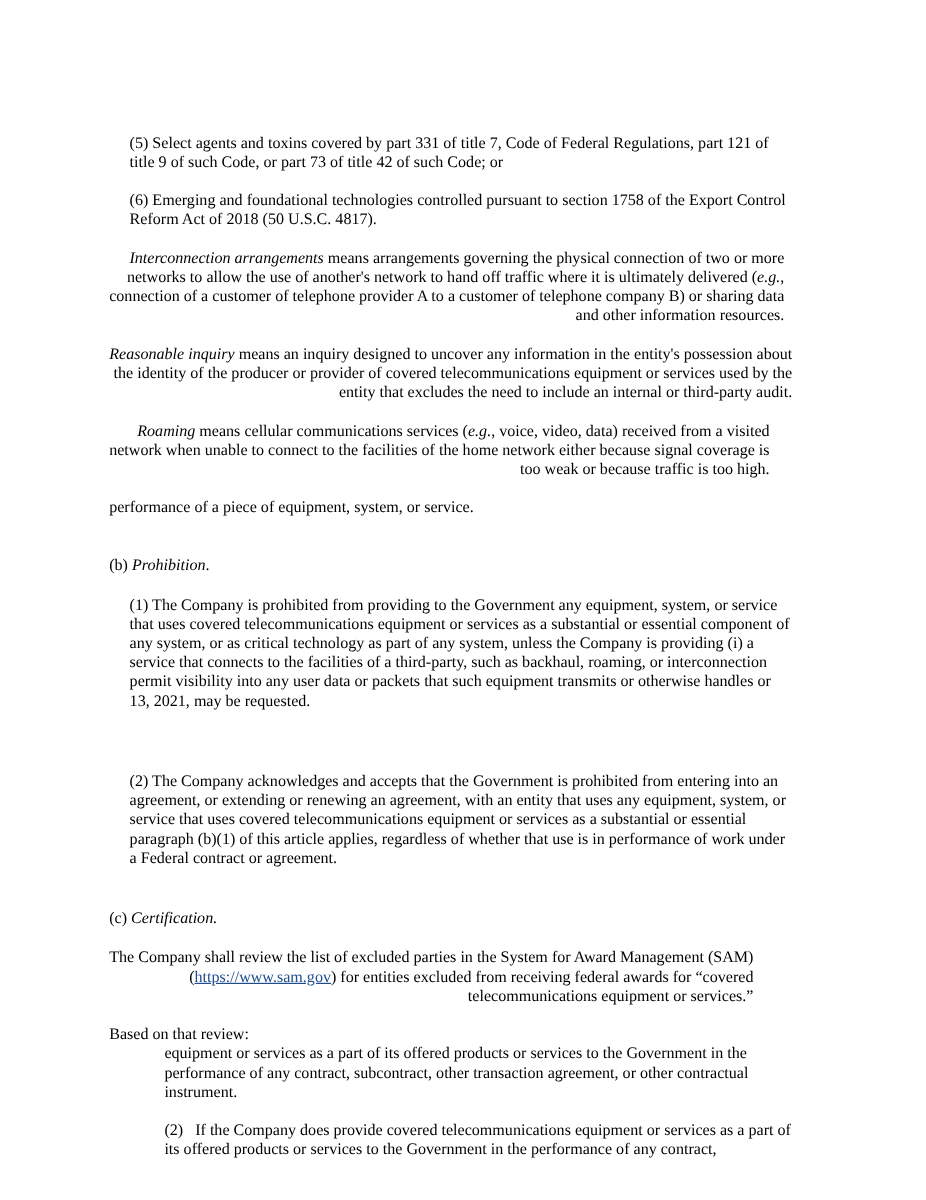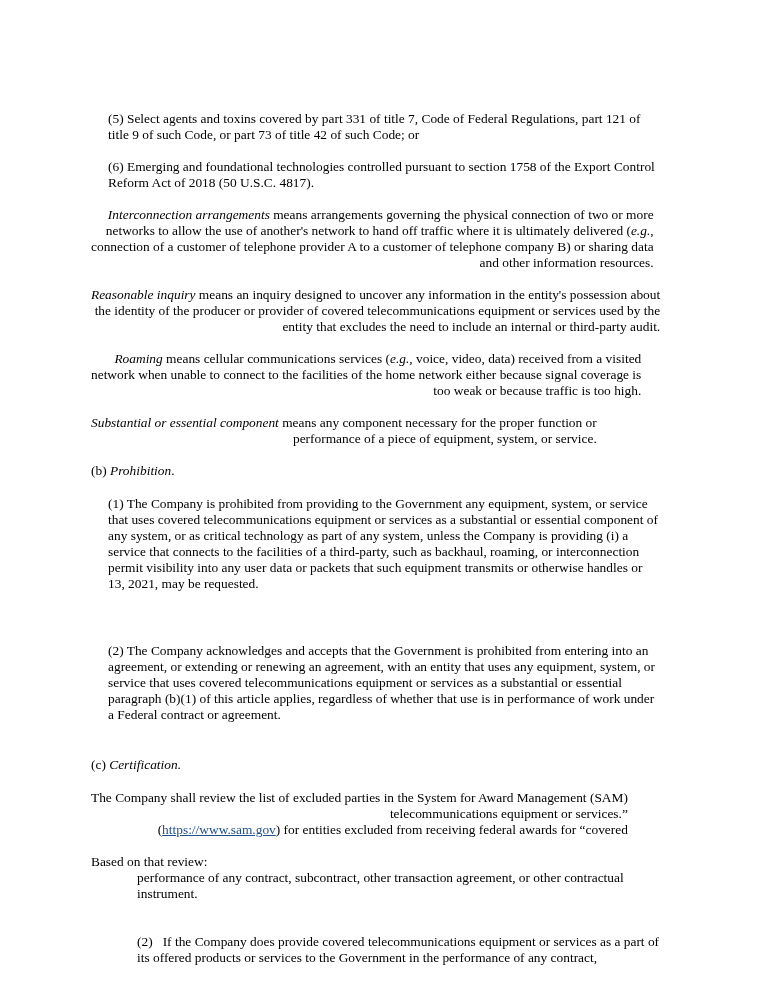--- a/index.html
+++ b/index.html
@@ -48,21 +48,20 @@
     <span class="line">too weak or because traffic is too high.</span>
   </div>
 
   <div class="p ind0" style="top:287px">
     <span class="line"><i>Reasonable inquiry</i><span> means an inquiry designed to uncover any information in the entity's possession about</span></span>
     <span class="line">the identity of the producer or provider of covered telecommunications equipment or services used by the</span>
     <span class="line">entity that excludes the need to include an internal or third-party audit.</span>
   </div>
 
   <div class="p ind0" style="top:415px">
-    <span class="line"><i>Substantial or essential component</i><span> means any component necessary for the proper function or</span></span>
     <span class="line">performance of a piece of equipment, system, or service.</span>
   </div>
 
   <div class="p ind0" style="top:463px">
     <span>(b) </span><i>Prohibition</i><span>.</span>
   </div>
 
   <div class="p ind1" style="top:496px">
     <span class="line">(1) The Company is prohibited from providing to the Government any equipment, system, or service</span>
     <span class="line">that uses covered telecommunications equipment or services as a substantial or essential component of</span>
@@ -79,27 +78,28 @@
     <span class="line">paragraph (b)(1) of this article applies, regardless of whether that use is in performance of work under</span>
     <span class="line">a Federal contract or agreement.</span>
   </div>
 
   <div class="p ind0" style="top:757px">
     <span>(c) </span><i>Certification.</i>
   </div>
 
   <div class="p ind0" style="top:790px">
     <span class="line">The Company shall review the list of excluded parties in the System for Award Management (SAM)</span>
+    <span class="line"><span>(</span><a class="link">https://www.sam.gov</a><span>) for entities excluded from receiving federal awards for “covered</span></span>
     <span class="line">telecommunications equipment or services.”</span>
-    <span class="line"><span>(</span><a class="link">https://www.sam.gov</a><span>) for entities excluded from receiving federal awards for “covered</span></span>
   </div>
 
   <div class="p ind0" style="top:854px">Based on that review:</div>
 
   <div class="p ind2" style="top:870px">
+    <span class="line">equipment or services as a part of its offered products or services to the Government in the</span>
     <span class="line">performance of any contract, subcontract, other transaction agreement, or other contractual</span>
     <span class="line">instrument.</span>
   </div>
 
   <div class="p ind2" style="top:934px">
     <span class="line" style="white-space:pre">(2)   If the Company does provide covered telecommunications equipment or services as a part of</span>
     <span class="line">its offered products or services to the Government in the performance of any contract,</span>
   </div>
 
 </div>

